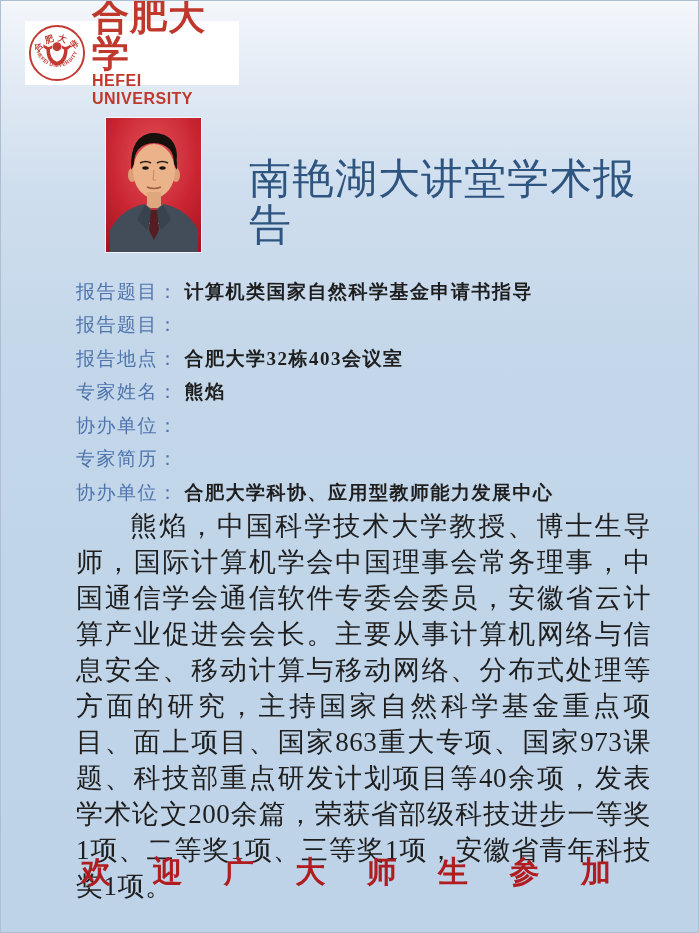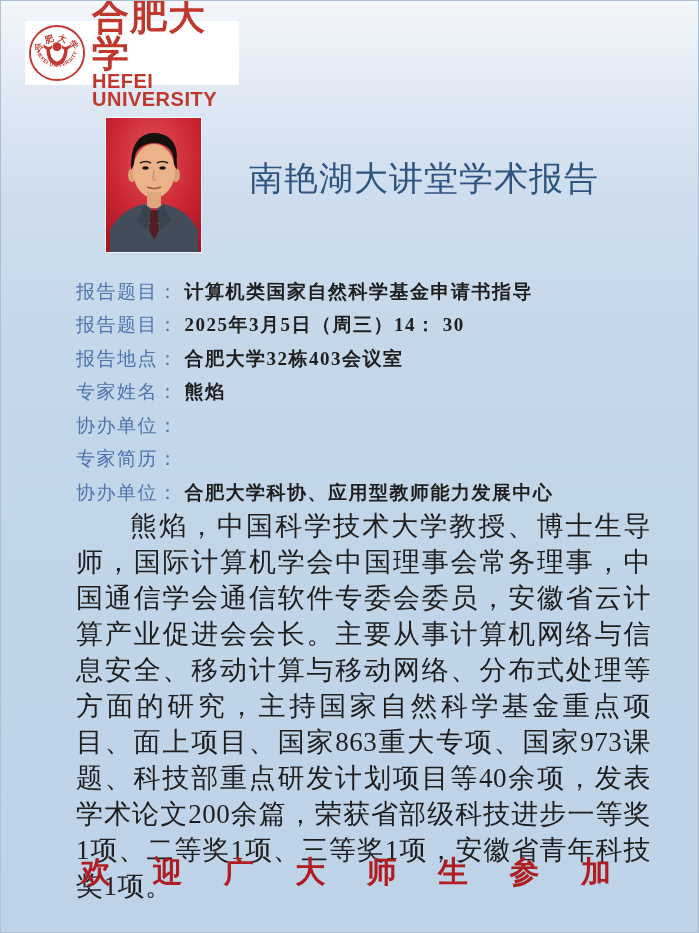--- a/index.html
+++ b/index.html
@@ -21,34 +21,34 @@
     display:flex; align-items:center;
   }
   .seal { width:58px; height:58px; margin-left:3px; flex:0 0 auto; }
   .logo-text { margin-left:6px; display:flex; flex-direction:column; align-items:flex-start; }
   .uni-cn {
     font-size:37px; line-height:37px; font-weight:bold;
     color:#c0372c; letter-spacing:1px;
     font-family:"Liberation Serif","DejaVu Serif",serif;
   }
   .uni-en {
-    font-size:20px; line-height:18px; font-weight:600;
+    font-size:16px; line-height:18px; font-weight:600;
     color:#c0372c; letter-spacing:0.5px;
     font-family:"Liberation Sans","DejaVu Sans",sans-serif;
   }
   
   .portrait {
     position:absolute; left:105px; top:117px;
     width:95px; height:134px;
     box-shadow:0 0 0 1px rgba(255,255,255,0.7);
   }
   
   .lecture-title {
     position:absolute; left:248px; top:155px; width:400px;
-    font-size:34px; line-height:46px;
+    font-size:42px; line-height:46px;
     color:#2e5480; letter-spacing:1px;
     font-weight:500;
   }
   
   .info-list {
     position:absolute; left:75px; top:270px; width:580px;
   }
   .info-row {
     display:flex; align-items:flex-end;
     height:33.5px; font-size:19px; letter-spacing:1.5px;
@@ -141,21 +141,20 @@
 
   <div class="lecture-title">南艳湖大讲堂学术报告</div>
 
   <div class="info-list">
     <div class="info-row">
       <span class="info-label">报告题目：</span>
       <span class="info-value">计算机类国家自然科学基金申请书指导</span>
     </div>
     <div class="info-row">
       <span class="info-label">报告题目：</span>
-      <span class="info-value">2025年3月5日（周三）14： 30</span>
     </div>
     <div class="info-row">
       <span class="info-label">报告地点：</span>
       <span class="info-value">合肥大学32栋403会议室</span>
     </div>
     <div class="info-row">
       <span class="info-label">专家姓名：</span>
       <span class="info-value">熊焰</span>
     </div>
     <div class="info-row">

